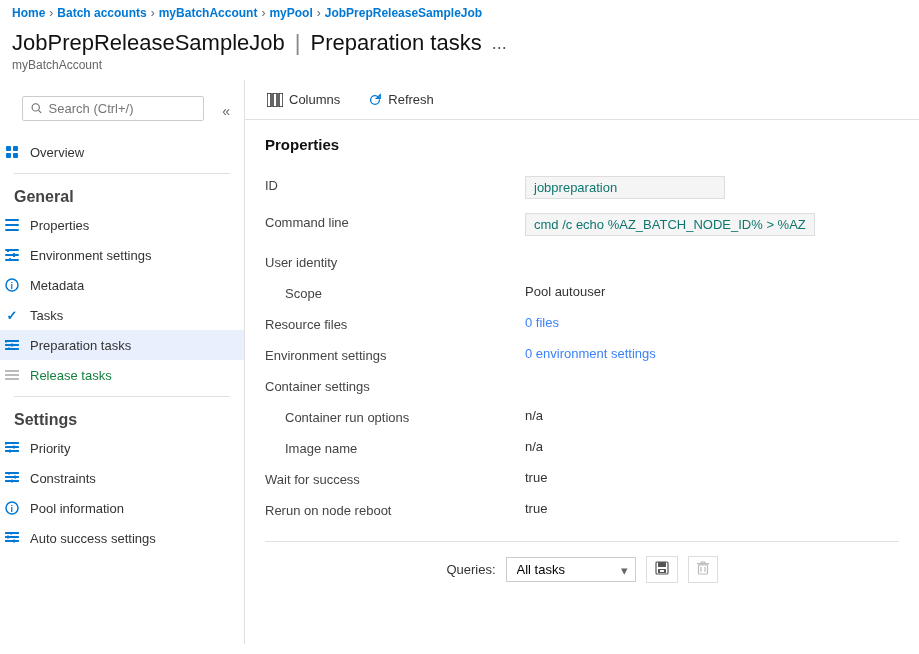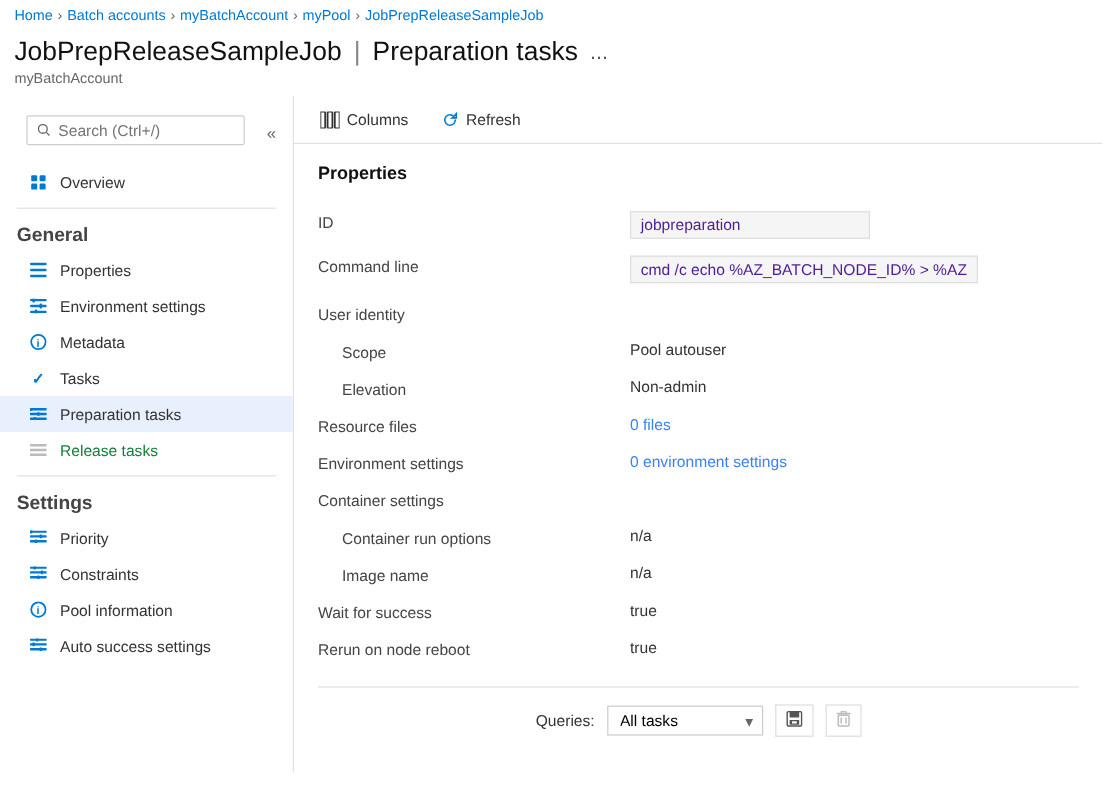--- a/index.html
+++ b/index.html
@@ -1,40 +1,40 @@
 <!DOCTYPE html>
 <html><head>
   <meta charset="utf-8">
   <style>
     * { box-sizing: border-box; margin: 0; padding: 0; }
     body { font-family: 'Segoe UI', Arial, sans-serif; font-size: 13px; color: #333; background: #fff; }
 
     .breadcrumb { font-size: 12px; color: #0078d4; padding: 6px 12px; display: flex; align-items: center; gap: 4px; }
     .breadcrumb span { color: #666; }
-    .breadcrumb a { color: #0078d4; text-decoration: none; }
+    .breadcrumb a { color: #0078d4; text-decoration: none; font-weight: bold; }
 
     .page-header { padding: 4px 12px 2px; display: flex; align-items: center; gap: 10px; }
     .page-title { font-size: 22px; font-weight: 300; color: #111; }
     .page-subtitle { font-size: 12px; color: #666; padding: 0 12px 8px; }
 
     .more-icon { font-size: 18px; color: #555; cursor: pointer; }
 
     .main-layout { display: flex; height: calc(654px - 90px); overflow: hidden; }
 
     
     .sidebar { width: 245px; min-width: 245px; border-right: 1px solid #e0e0e0; overflow-y: auto; padding: 8px 0; }
 
     .search-box { margin: 4px 10px 8px; border: 1px solid #ccc; border-radius: 2px; display: flex; align-items: center; padding: 4px 8px; gap: 6px; }
     .search-box input { border: none; outline: none; font-size: 13px; width: 100%; color: #333; }
 
     .collapse-btn { color: #666; cursor: pointer; padding: 0 4px; font-size: 14px; }
 
     .sidebar-section-label { font-size: 16px; font-weight: 600; color: #444; padding: 8px 14px 4px; }
 
-    .sidebar-item { display: flex; align-items: center; gap: 10px; padding: 7px 24px; cursor: pointer; font-size: 13px; color: #333; }
+    .sidebar-item { display: flex; align-items: center; gap: 10px; padding: 7px 4px; cursor: pointer; font-size: 13px; color: #333; }
     .sidebar-item.active { background: #e8f0fe; font-weight: 500; }
     .sidebar-item.disabled { color: #15803d; cursor: default; }
     .sidebar-item .item-icon { width: 16px; height: 16px; display: flex; align-items: center; justify-content: center; flex-shrink: 0; }
 
     .sidebar-divider { border: none; border-top: 1px solid #e0e0e0; margin: 6px 14px; }
 
     
     .content-area { flex: 1; overflow-y: auto; padding: 0; }
 
     .toolbar { display: flex; align-items: center; gap: 16px; padding: 8px 16px; border-bottom: 1px solid #e0e0e0; }
@@ -42,21 +42,21 @@
 
     .properties-area { padding: 16px 20px; }
     .section-title { font-size: 15px; font-weight: 600; margin-bottom: 16px; color: #111; }
 
     .prop-row { display: flex; align-items: flex-start; padding: 7px 0; border-bottom: none; }
     .prop-label { width: 260px; min-width: 260px; font-size: 13px; color: #444; padding-top: 2px; }
     .prop-label.sub { padding-left: 20px; }
     .prop-value { flex: 1; font-size: 13px; color: #333; }
     .prop-value.link { color: #3b82f6; cursor: pointer; text-decoration: none; }
 
-    .value-box { background: #f5f5f5; border: 1px solid #ddd; padding: 3px 8px; font-size: 13px; color: #4c1d95; min-width: 200px; display: inline-block; }
+    .value-box { background: #f5f5f5; border: 1px solid #ddd; padding: 3px 8px; font-size: 13px; color: #0f766e; min-width: 200px; display: inline-block; }
     .bottom-select { border: 1px solid #ccc; padding: 4px 30px 4px 10px; font-size: 13px; appearance: none; background: #fff; cursor: pointer; min-width: 130px; }
     .select-wrapper { position: relative; display: inline-block; }
     .select-arrow { position: absolute; right: 8px; top: 50%; transform: translateY(-50%); pointer-events: none; color: #666; }
     .icon-btn { background: none; border: 1px solid #ddd; padding: 4px 8px; cursor: pointer; color: #555; }
     .icon-btn.disabled { color: #bbb; cursor: default; }
     .checkmark { color: #0078d4; font-weight: bold; }
   </style>
 </head>
 <body>
 
@@ -271,24 +271,20 @@
       <div class="prop-row">
         <div class="prop-label">User identity</div>
         <div class="prop-value"></div>
       </div>
 
       <div class="prop-row">
         <div class="prop-label sub">Scope</div>
         <div class="prop-value">Pool autouser</div>
       </div>
 
-      <div class="prop-row">
-        <div class="prop-label sub">Elevation</div>
-        <div class="prop-value">Non-admin</div>
-      </div>
 
       <div class="prop-row">
         <div class="prop-label">Resource files</div>
         <div class="prop-value">
           <a class="prop-value link">0 files</a>
         </div>
       </div>
 
       <div class="prop-row">
         <div class="prop-label">Environment settings</div>

